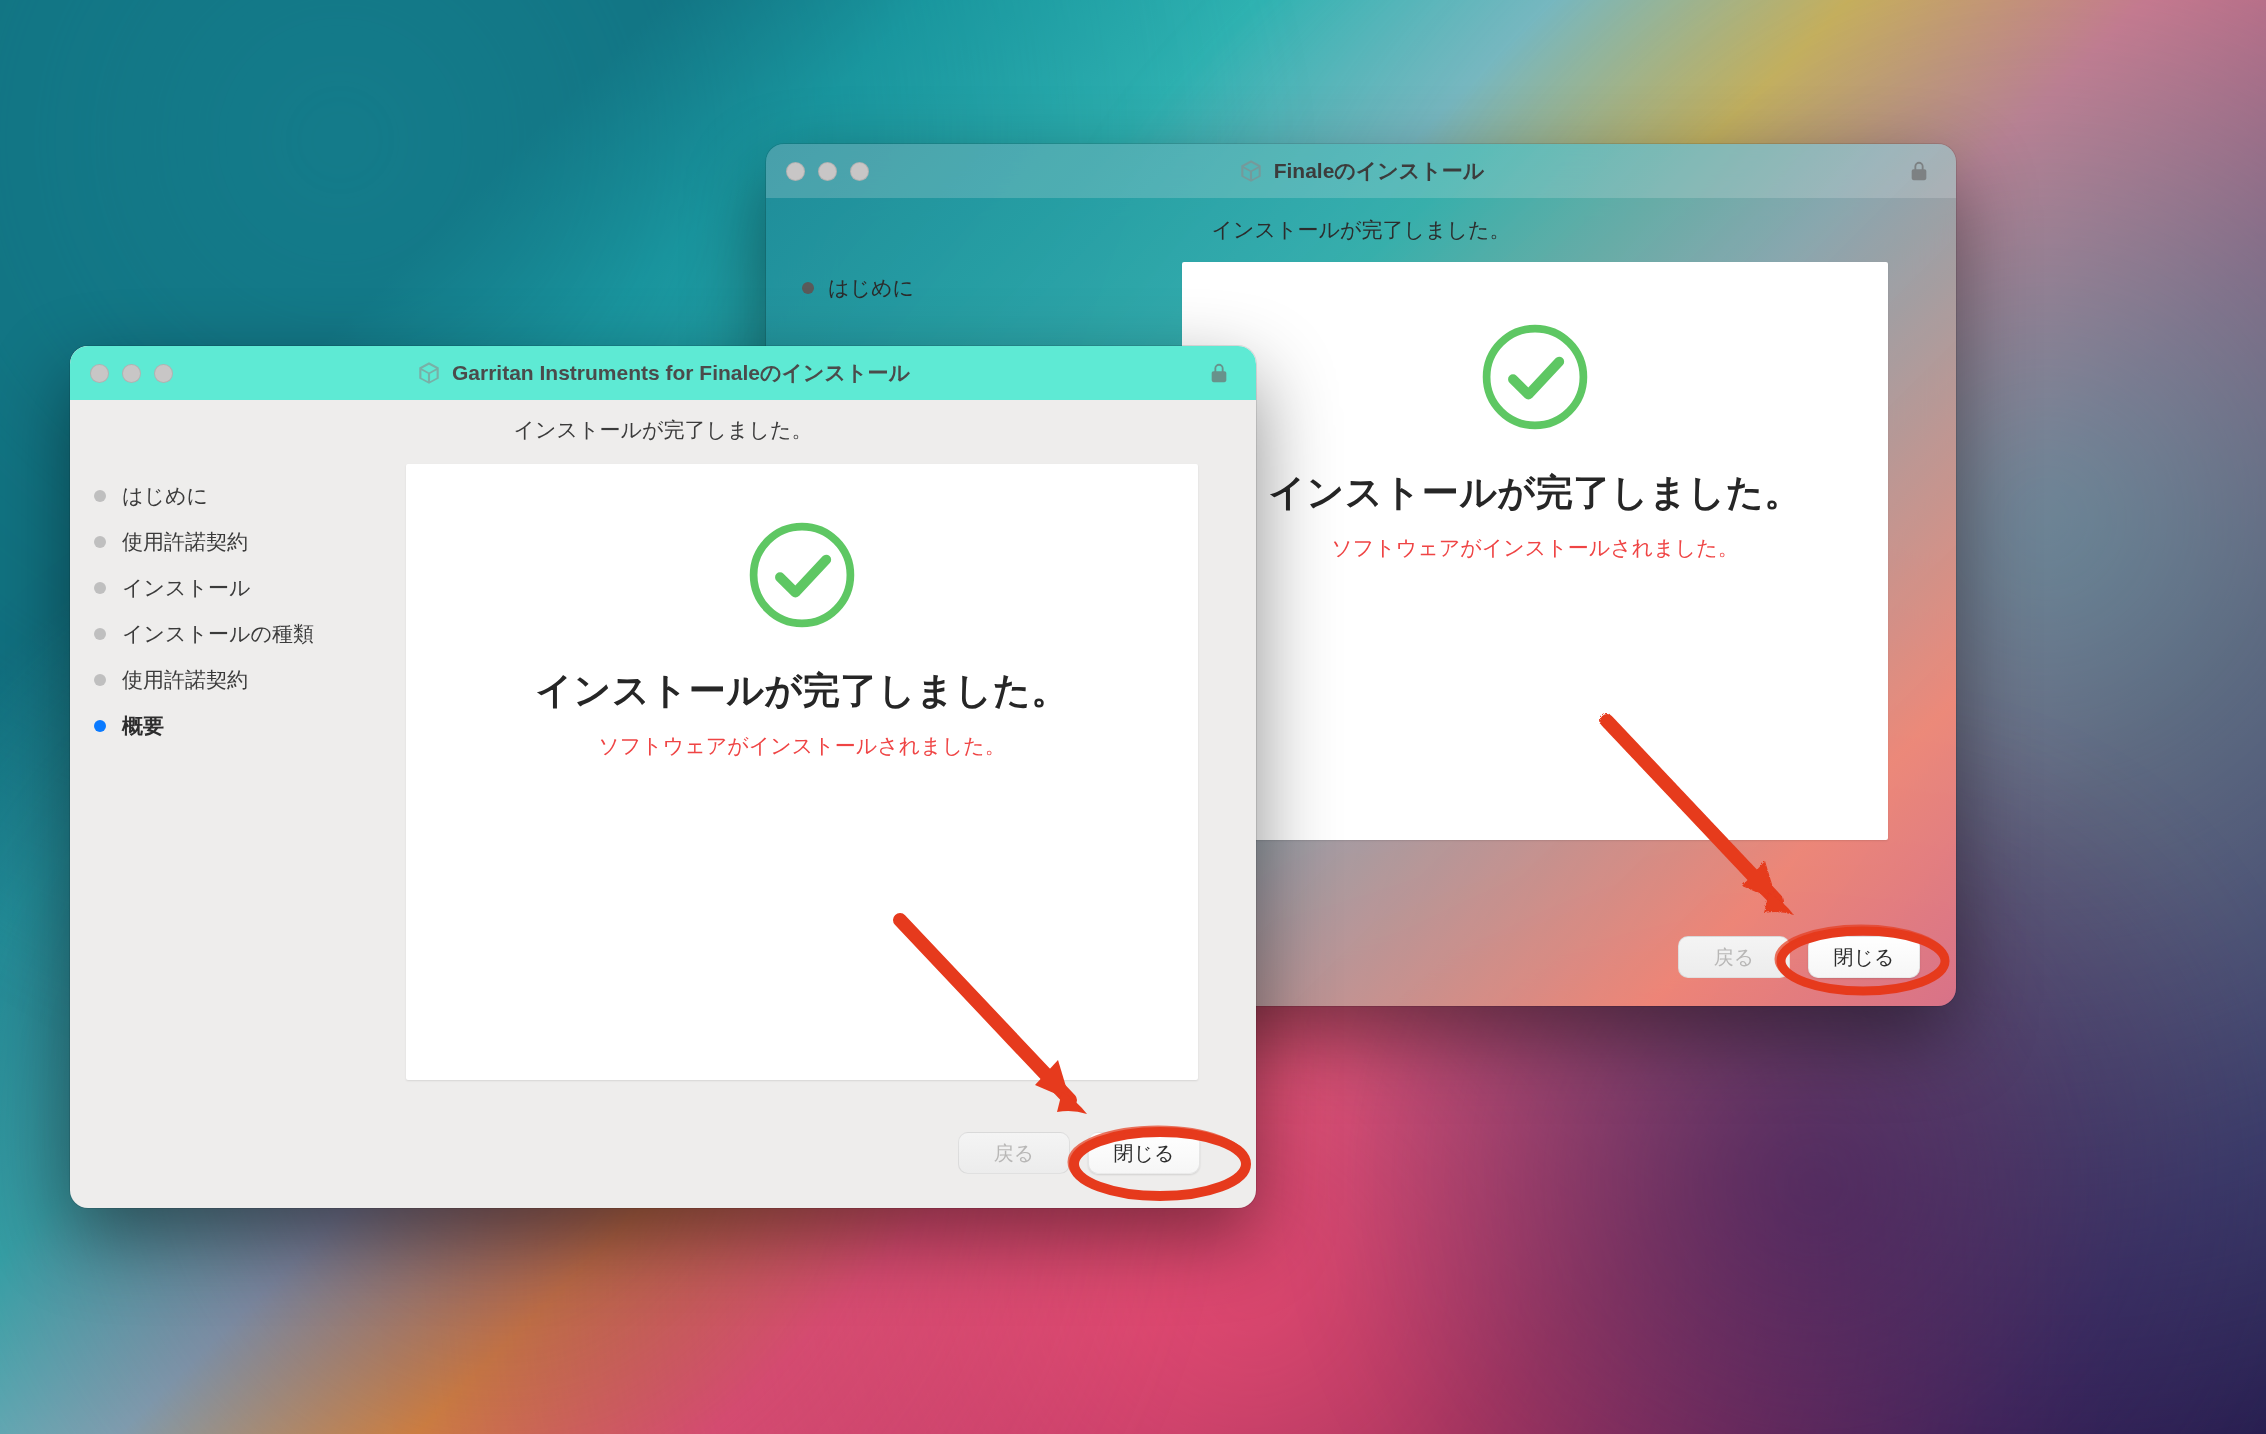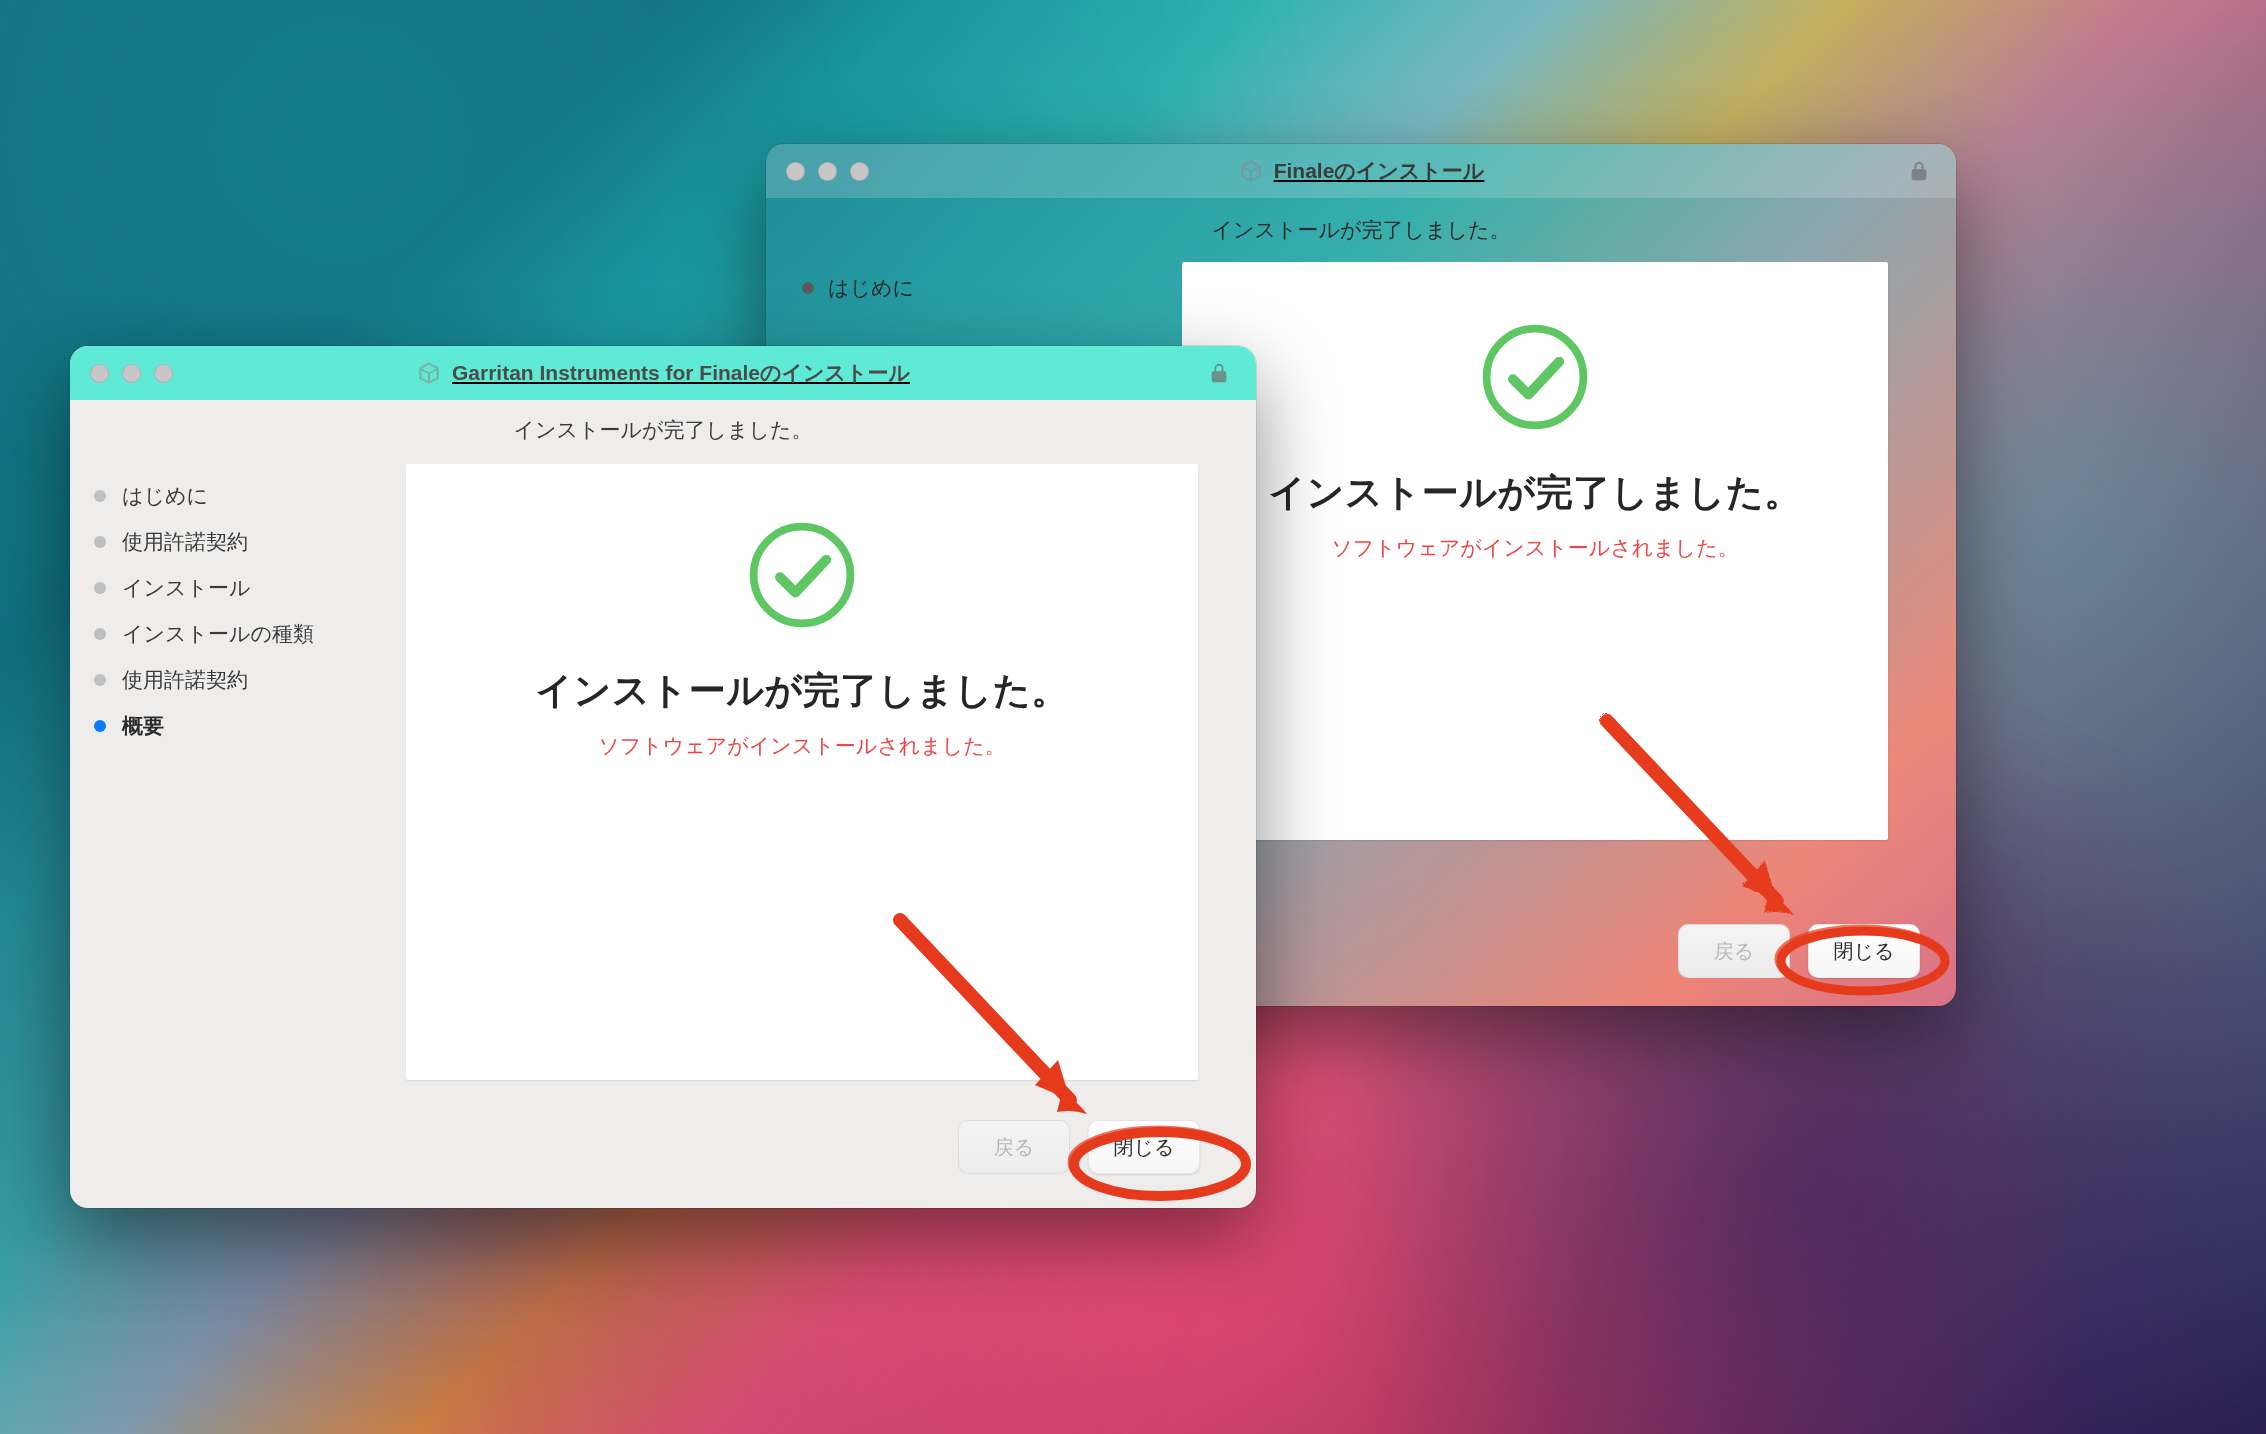--- a/index.html
+++ b/index.html
@@ -55,21 +55,20 @@
   .dot {
     width: 19px; height: 19px; border-radius: 50%;
     background: #c8c6c6;
     border: 1px solid rgba(0,0,0,0.1);
   }
   .title-center {
     position: absolute; left: 0; right: 0;
     display: flex; align-items: center; justify-content: center;
     gap: 10px;
     pointer-events: none;
-    text-decoration: underline;
   }
   .title-text {
     font-size: 21px; font-weight: 600; color: #4b4b4b;
   }
   .lock {
     position: absolute; right: 26px; top: 50%; transform: translateY(-50%);
     width: 22px; height: 22px; opacity: 0.7;
   }
 
   
@@ -191,21 +190,21 @@
     font-size: 37px; font-weight: 700; color: #262626;
     margin-bottom: 16px;
     letter-spacing: 0.5px;
   }
   .done-sub {
     font-size: 21px; color: #ef4444;
   }
 
   .btn {
     min-width: 112px;
-    height: 54px;
+    height: 42px;
     border-radius: 10px;
     font-size: 20px;
     display: inline-flex; align-items: center; justify-content: center;
     padding: 6px 22px;
     border: 1px solid rgba(0,0,0,0.08);
     user-select: none;
   }
   .btn-disabled {
     background: linear-gradient(#f4f4f4,#ececec);
     color: #b8b7b6;

